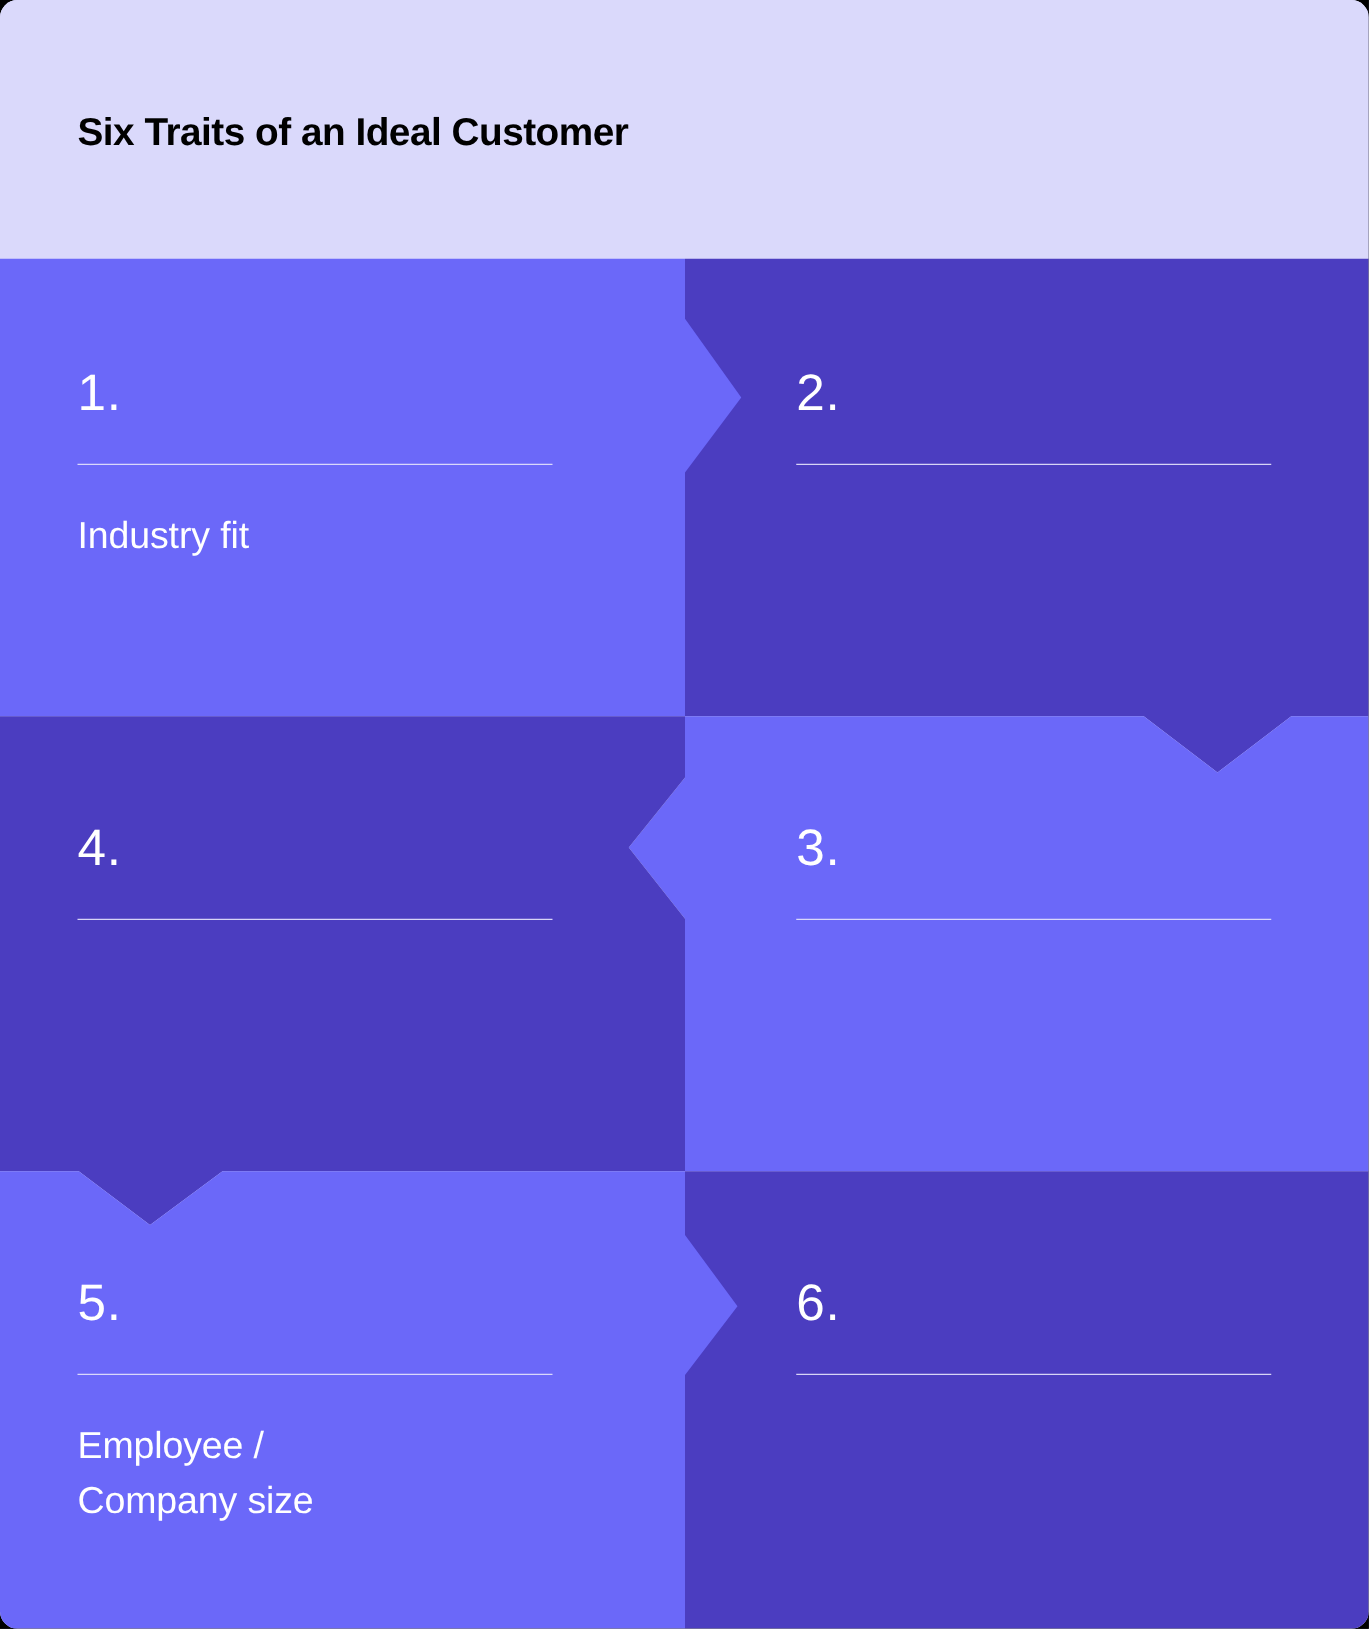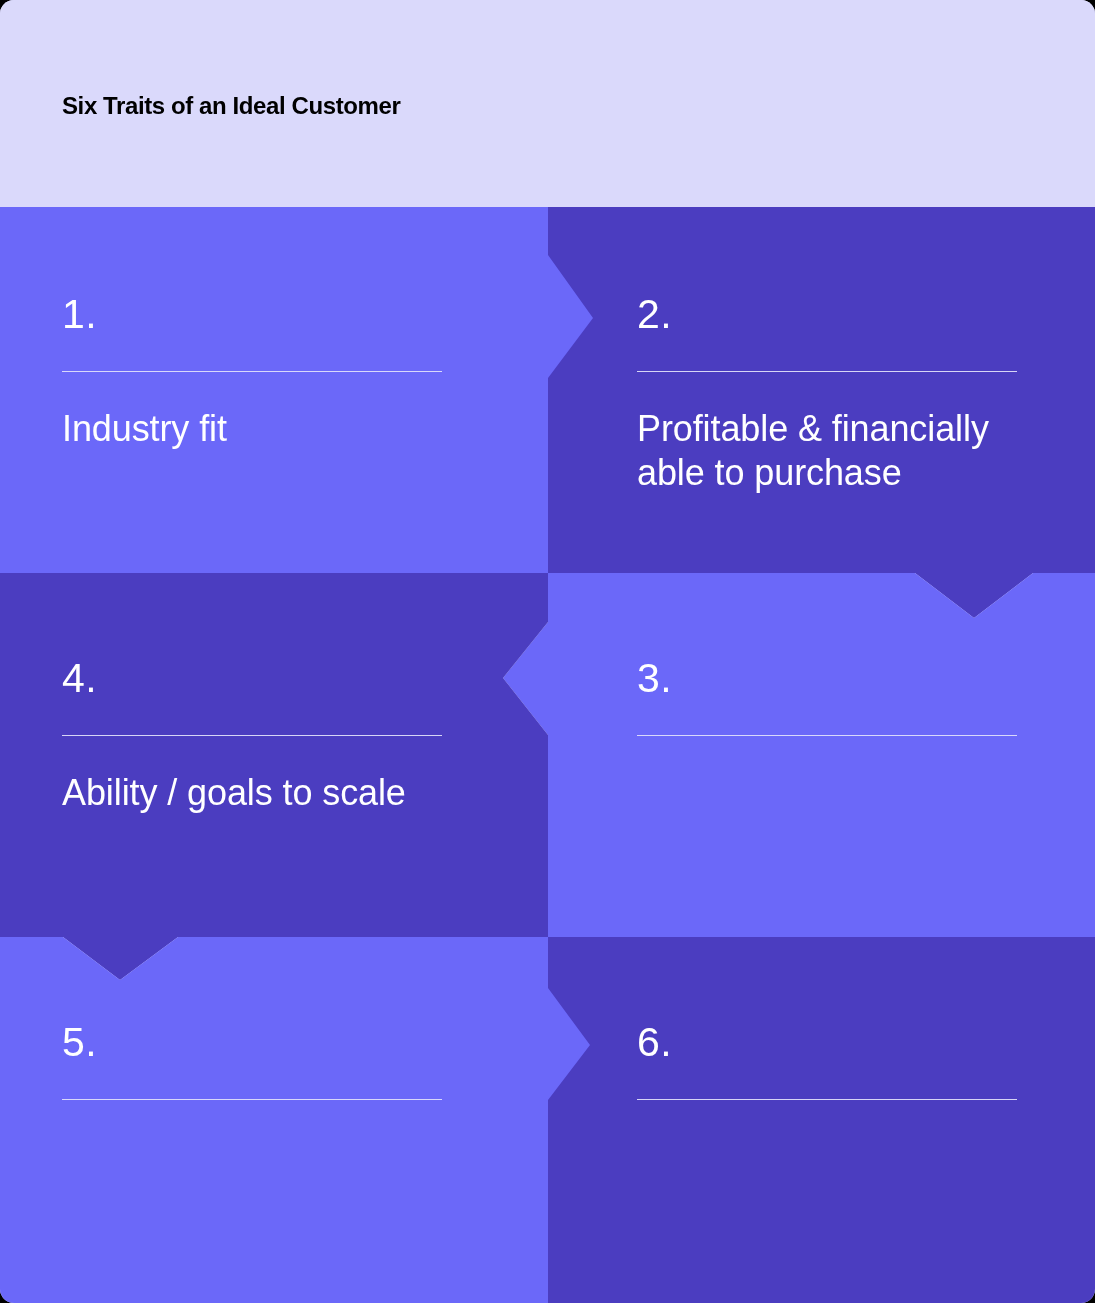--- a/index.html
+++ b/index.html
@@ -29,21 +29,21 @@
     left: 0; top: 0;
     width: 1095px;
     height: 207px;
     background: #DAD9FB;
     z-index: 1;
   }
   #page-title {
     position: absolute;
     left: 62px;
     top: 86px;
-    font-size: 24px;
+    font-size: 31px;
     font-weight: bold;
     letter-spacing: -0.4px;
     color: #000000;
     white-space: nowrap;
     line-height: 40px;
   }
 
   
   #cells-canvas {
     position: absolute;
@@ -68,21 +68,21 @@
   }
   .cell-divider {
     margin-top: 34px;
     width: 380px;
     height: 1px;
     background: #E3E2FB;
     opacity: 0.92;
   }
   .cell-label {
     margin-top: 35px;
-    font-size: 36px;
+    font-size: 30px;
     font-weight: 400;
     line-height: 44px;
     letter-spacing: -0.1px;
     color: #FFFFFF;
     white-space: pre-line;
   }
 
   
   #cell-1-text { left: 62px;  top: 291px; }
   #cell-2-text { left: 637px; top: 291px; }
@@ -165,38 +165,37 @@
 
   <div class="cell-text" id="cell-1-text">
     <div class="cell-number">1.</div>
     <div class="cell-divider"></div>
     <div class="cell-label">Industry fit</div>
   </div>
 
   <div class="cell-text" id="cell-2-text">
     <div class="cell-number">2.</div>
     <div class="cell-divider"></div>
-    <div class="cell-label">Profitable &amp; financially
-able to purchase</div>
   </div>
 
   <div class="cell-text" id="cell-4-text">
     <div class="cell-number">4.</div>
     <div class="cell-divider"></div>
-    <div class="cell-label">Ability / goals to scale</div>
   </div>
 
   <div class="cell-text" id="cell-3-text">
     <div class="cell-number">3.</div>
     <div class="cell-divider"></div>
   </div>
 
   <div class="cell-text" id="cell-5-text">
     <div class="cell-number">5.</div>
     <div class="cell-divider"></div>
+    <div class="cell-label">Employee /
+Company size</div>
   </div>
 
   <div class="cell-text" id="cell-6-text">
     <div class="cell-number">6.</div>
     <div class="cell-divider"></div>
   </div>
 
 </div>
 
 </body></html>

